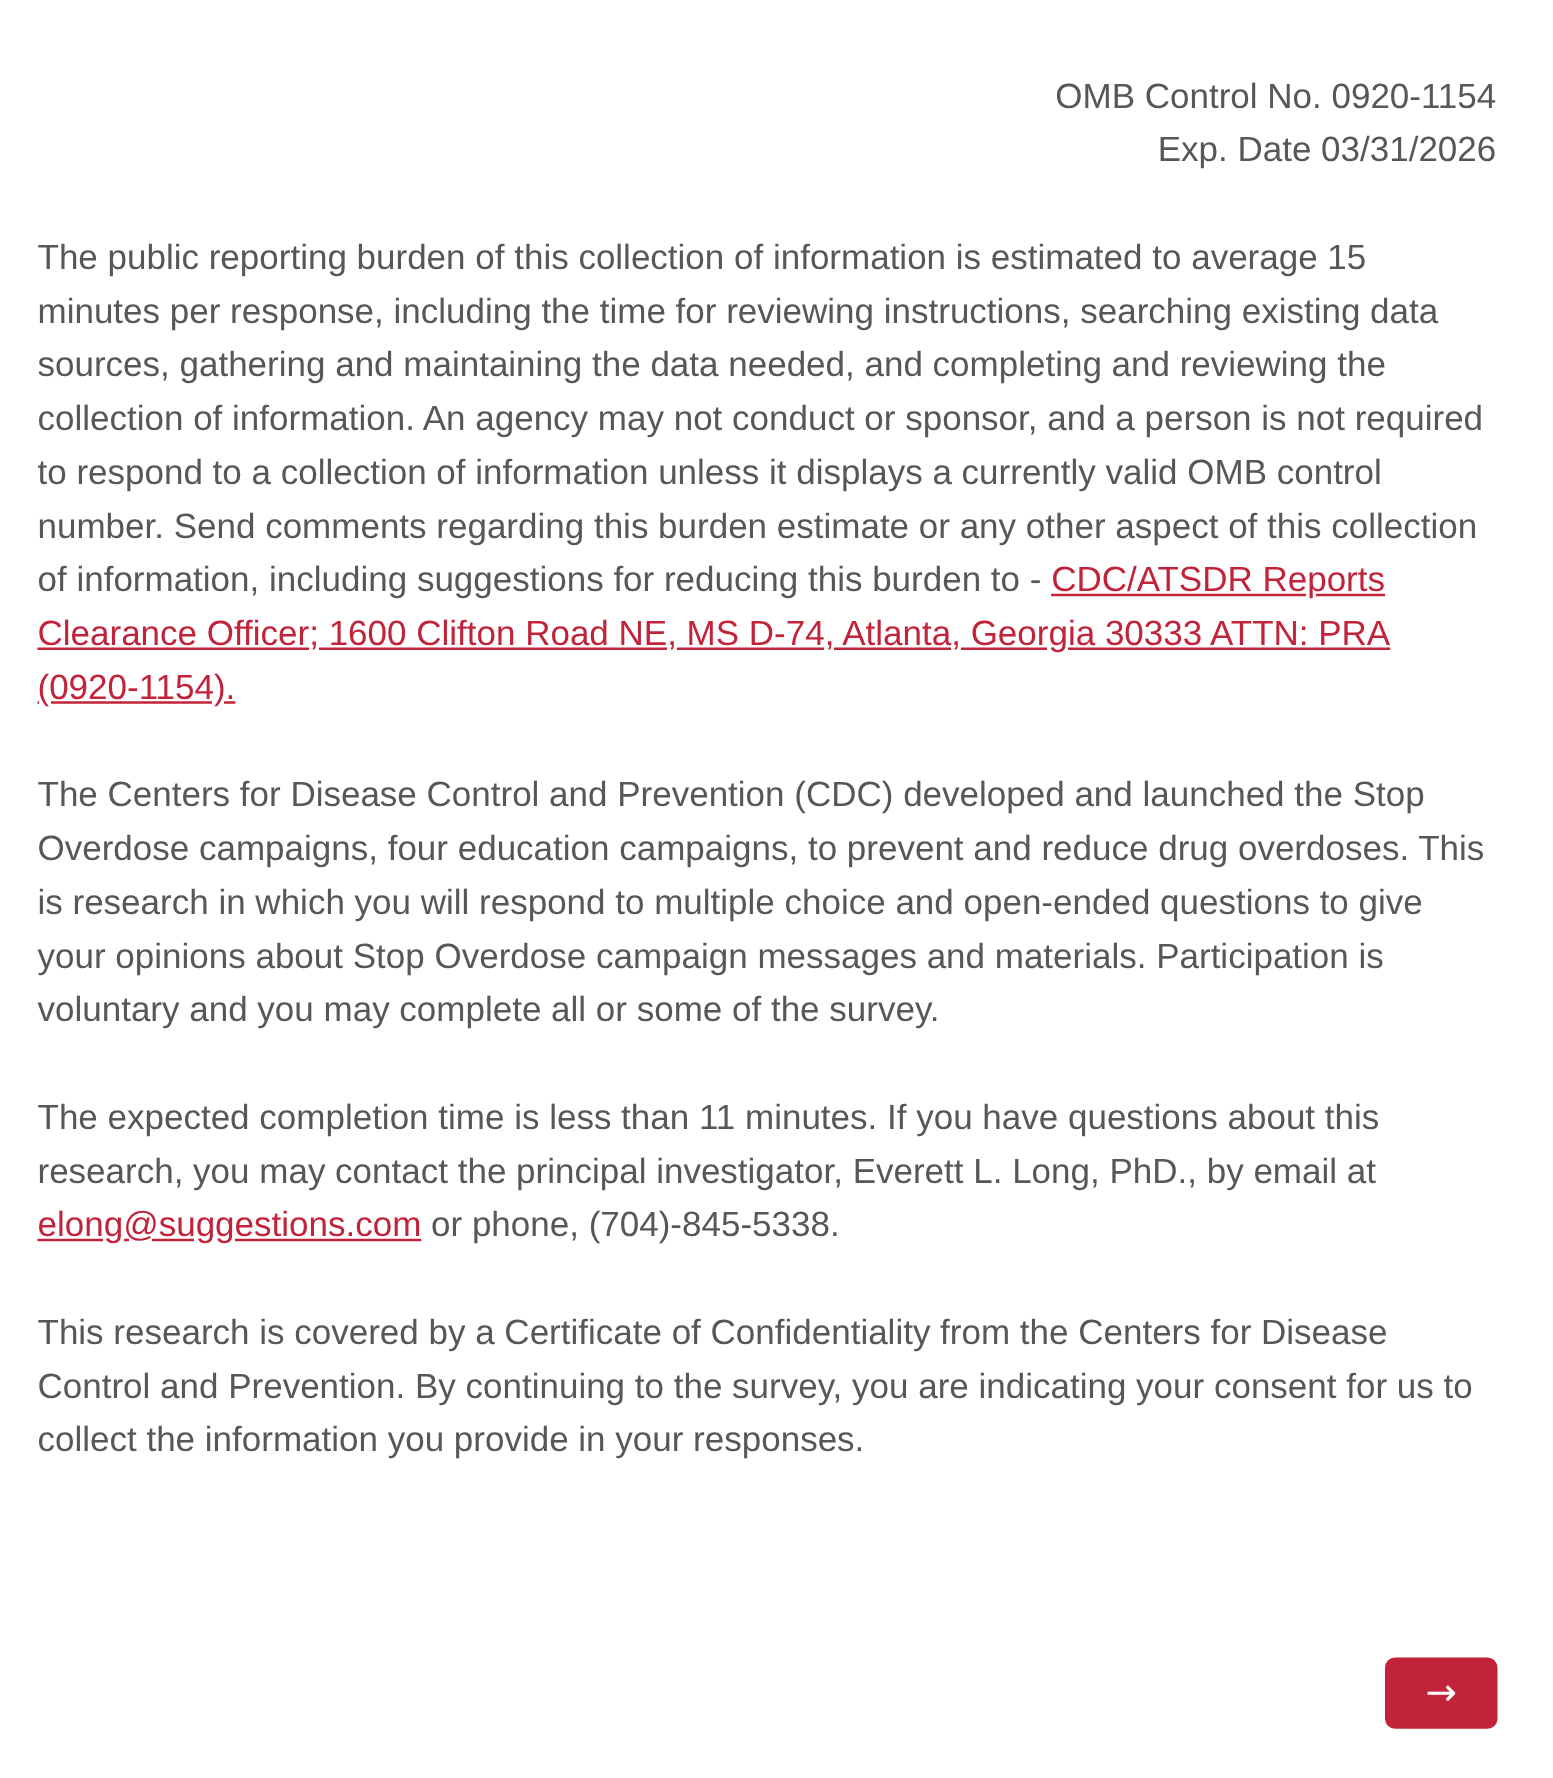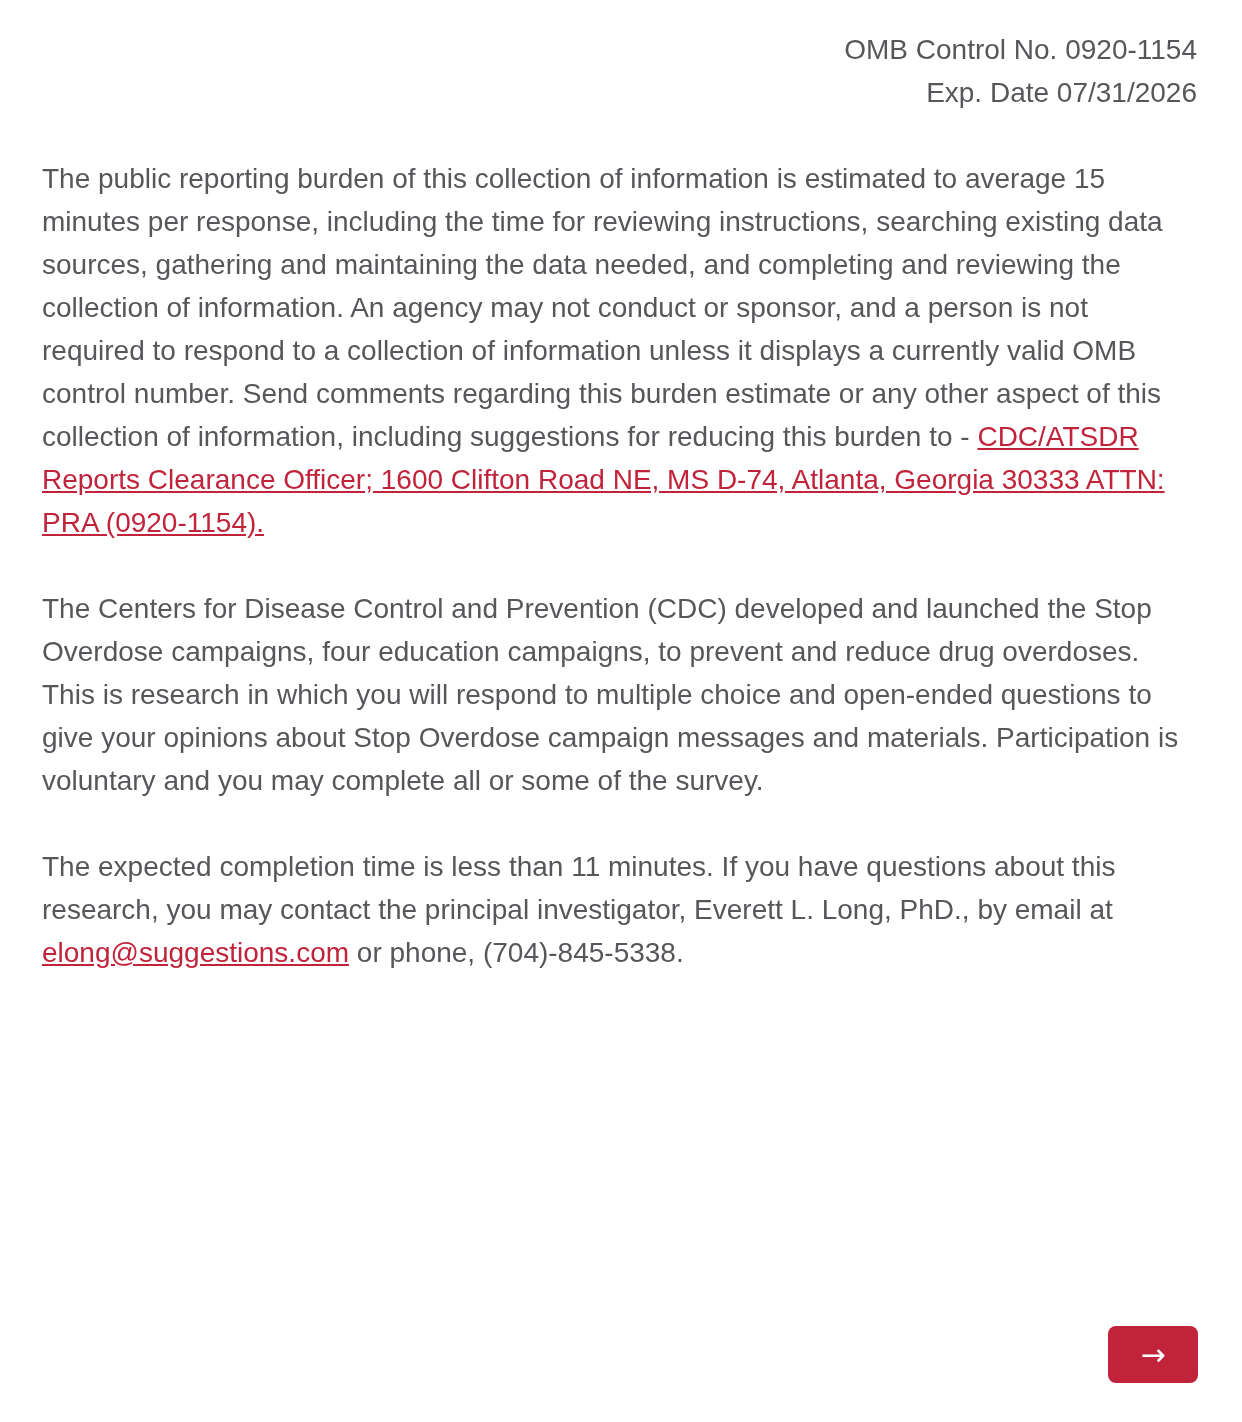--- a/index.html
+++ b/index.html
@@ -17,28 +17,28 @@
   }
   .page {
     position: relative;
     width: 1242px;
     height: 1422px;
     background: var(--page-bg);
     font-family: "Liberation Sans", sans-serif;
     font-size: 28px;
     line-height: 43px;
     color: var(--text-color);
-    padding: 28px 45px 0 30px;
+    padding: 55px 45px 0 30px;
     overflow: hidden;
   }
   .omb-header {
     text-align: right;
   }
   .consent-text p {
-    margin: 43px 12px;
+    margin: 43px 0;
   }
   a.red-link {
     color: var(--link-color);
     text-decoration: underline;
     cursor: pointer;
   }
   .next-btn {
     position: absolute;
     top: 1326px;
     right: 44px;
@@ -62,31 +62,32 @@
     color: var(--button-fg);
   }
 </style>
 </head>
 <body>
 
 <div class="page">
 
   <div class="omb-header">
     <div>OMB Control No. 0920-1154</div>
-    <div>Exp. Date 07/31/2026</div>
+    <div>Exp. Date 03/31/2026</div>
   </div>
 
   <div class="consent-text">
 
     <p><span>The public reporting burden of this collection of information is estimated to average 15 minutes per response, including the time for reviewing instructions, searching existing data sources, gathering and maintaining the data needed, and completing and reviewing the collection of information. An agency may not conduct or sponsor, and a person is not required to respond to a collection of information unless it displays a currently valid OMB control number. Send comments regarding this burden estimate or any other aspect of this collection of information, including suggestions for reducing this burden to - </span><a class="red-link" href="#">CDC/ATSDR Reports Clearance Officer; 1600 Clifton Road NE, MS D-74, Atlanta, Georgia 30333 ATTN: PRA (0920-1154).</a></p>
 
     <p>The Centers for Disease Control and Prevention (CDC) developed and launched the Stop Overdose campaigns, four education campaigns, to prevent and reduce drug overdoses. This is research in which you will respond to multiple choice and open-ended questions to give your opinions about Stop Overdose campaign messages and materials. Participation is voluntary and you may complete all or some of the survey.</p>
 
     <p><span>The expected completion time is less than 11 minutes. If you have questions about this research, you may contact the principal investigator, Everett L. Long, PhD., by email at </span><a class="red-link" href="#">elong@suggestions.com</a><span> or phone, (704)-845-5338.</span></p>
 
+    <p>This research is covered by a Certificate of Confidentiality from the Centers for Disease Control and Prevention. By continuing to the survey, you are indicating your consent for us to collect the information you provide in your responses.</p>
 
   </div>
 
   <button class="next-btn">
     <span class="arrow">→</span>
   </button>
 
 </div>
 
 </body></html>

